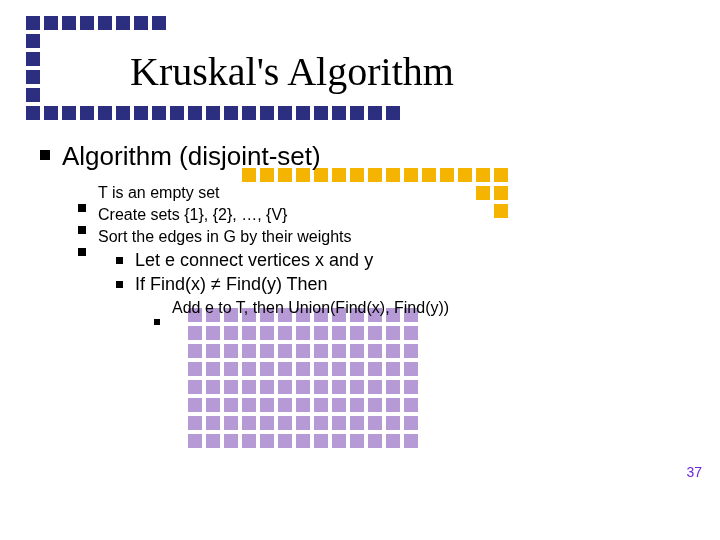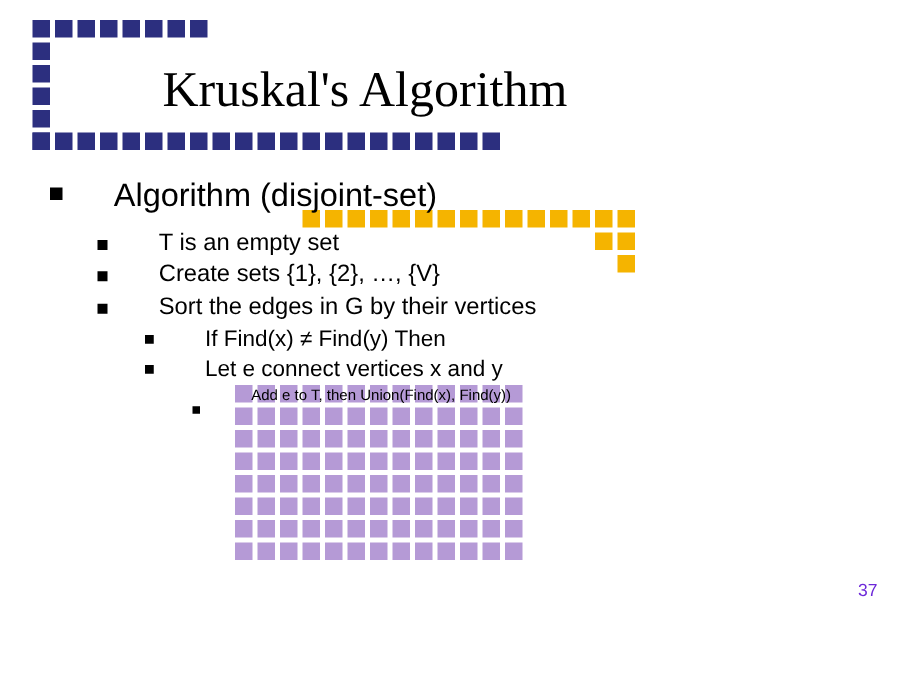--- a/index.html
+++ b/index.html
@@ -22,28 +22,28 @@
     font-family: "Times New Roman", Times, serif;
     font-weight: 400;
     color: #000;
   }
   .content {
     position: absolute;
     left: 40px; top: 140px; right: 40px;
     color: #000;
   }
   .b1 { font-size: 26px; margin-bottom: 10px; display: flex; }
-  .b2 { font-size: 19px; margin-left: 38px; margin-bottom: 2px; display: flex; }
+  .b2 { font-size: 16px; margin-left: 38px; margin-bottom: 2px; display: flex; align-items: flex-end; }
   .b3 { font-size: 18px; margin-left: 76px; margin-bottom: 2px; display: flex; }
-  .b4 { font-size: 12px; margin-left: 114px; margin-bottom: 2px; display: flex; align-items: flex-end; }
+  .b4 { font-size: 16px; margin-left: 114px; margin-bottom: 2px; display: flex; align-items: flex-end; }
   .bullet { display: inline-block; width: 10px; height: 10px; background: #000; margin-right: 12px; flex-shrink: 0; position: relative; top: 10px; }
   .b2 .bullet { width: 8px; height: 8px; top: 9px; }
   .b3 .bullet { width: 7px; height: 7px; top: 8px; }
   .b4 .bullet { width: 6px; height: 6px; top: 7px; }
-  .txt { flex: 1; line-height: 1.25; margin-left: 29px; }
+  .txt { flex: 1; line-height: 1.25; }
 
   .slide-num {
     position: absolute;
     right: 18px; bottom: 12px;
     font-size: 14px;
     color: #6d28d9;
   }
 </style>
 </head>
 <body>
@@ -252,30 +252,30 @@
     <div class="b2">
         <span class="bullet"></span>
         <span class="txt">T is an empty set</span>
       </div>
     <div class="b2">
         <span class="bullet"></span>
         <span class="txt">Create sets {1}, {2}, …, {V}</span>
       </div>
     <div class="b2">
         <span class="bullet"></span>
-        <span class="txt">Sort the edges in G by their vertices</span>
+        <span class="txt">Sort the edges in G by their weights</span>
       </div>
 
     <div class="b3">
         <span class="bullet"></span>
+        <span class="txt">Let e connect vertices x and y</span>
+      </div>
+    <div class="b3">
+        <span class="bullet"></span>
         <span class="txt">If Find(x) ≠ Find(y) Then</span>
-      </div>
-    <div class="b3">
-        <span class="bullet"></span>
-        <span class="txt">Let e connect vertices x and y</span>
       </div>
 
     <div class="b4">
         <span class="bullet"></span>
         <span class="txt">Add e to T, then Union(Find(x), Find(y))</span>
       </div>
 
   </div>
 
   <div class="slide-num">37</div>

